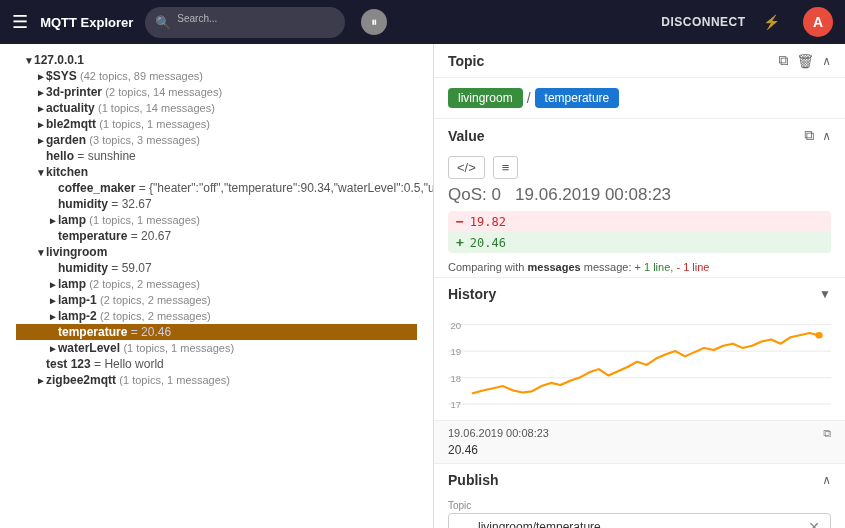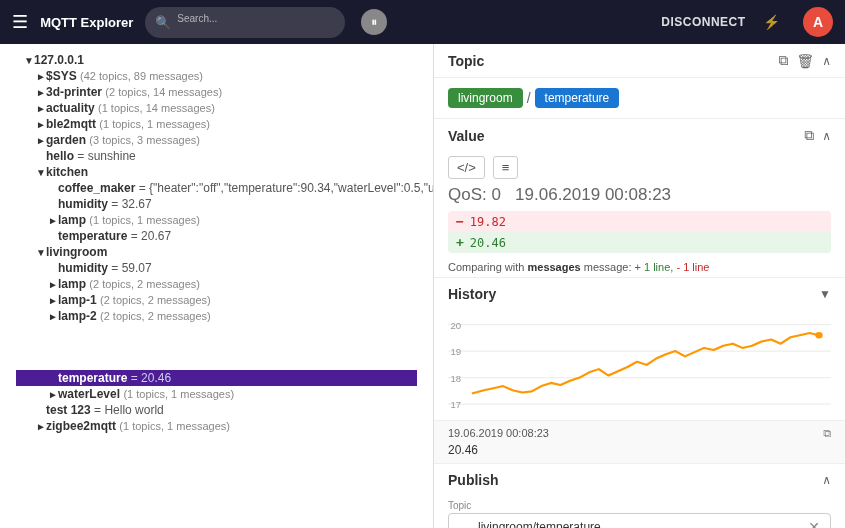--- a/index.html
+++ b/index.html
@@ -43,21 +43,21 @@
     
     .left-panel {
       width: 434px;
       background: white;
       border-right: 1px solid #ddd;
       overflow-y: auto;
       padding: 8px 16px;
       flex-shrink: 0;
     }
     .tree-item { padding: 1px 8px; cursor: pointer; font-size: 12px; color: #333; white-space: nowrap; }
-    .tree-item.selected { background: #4c1d95; color: white; margin-top: 46px; }
+    .tree-item.selected { background: #a16207; color: white; }
     .tree-item .arrow { display: inline-block; width: 10px; font-size: 10px; }
     .indent-0 { padding-left: 8px; }
     .indent-1 { padding-left: 20px; }
     .indent-2 { padding-left: 32px; }
     .tree-key { font-weight: 600; }
     .tree-val { color: #555; font-weight: normal; }
     .tree-item.selected .tree-val { color: #cce; }
     .tree-meta { color: #888; font-size: 11px; }
 
     

